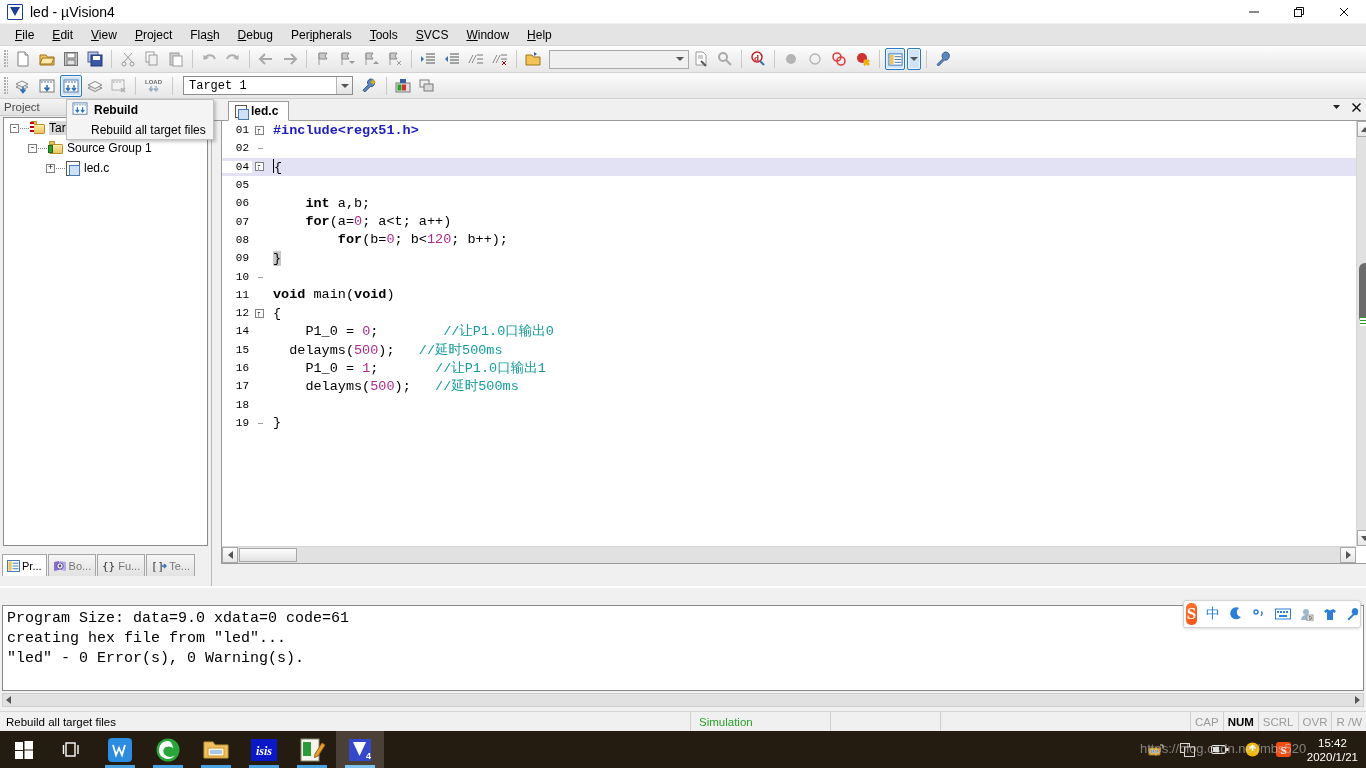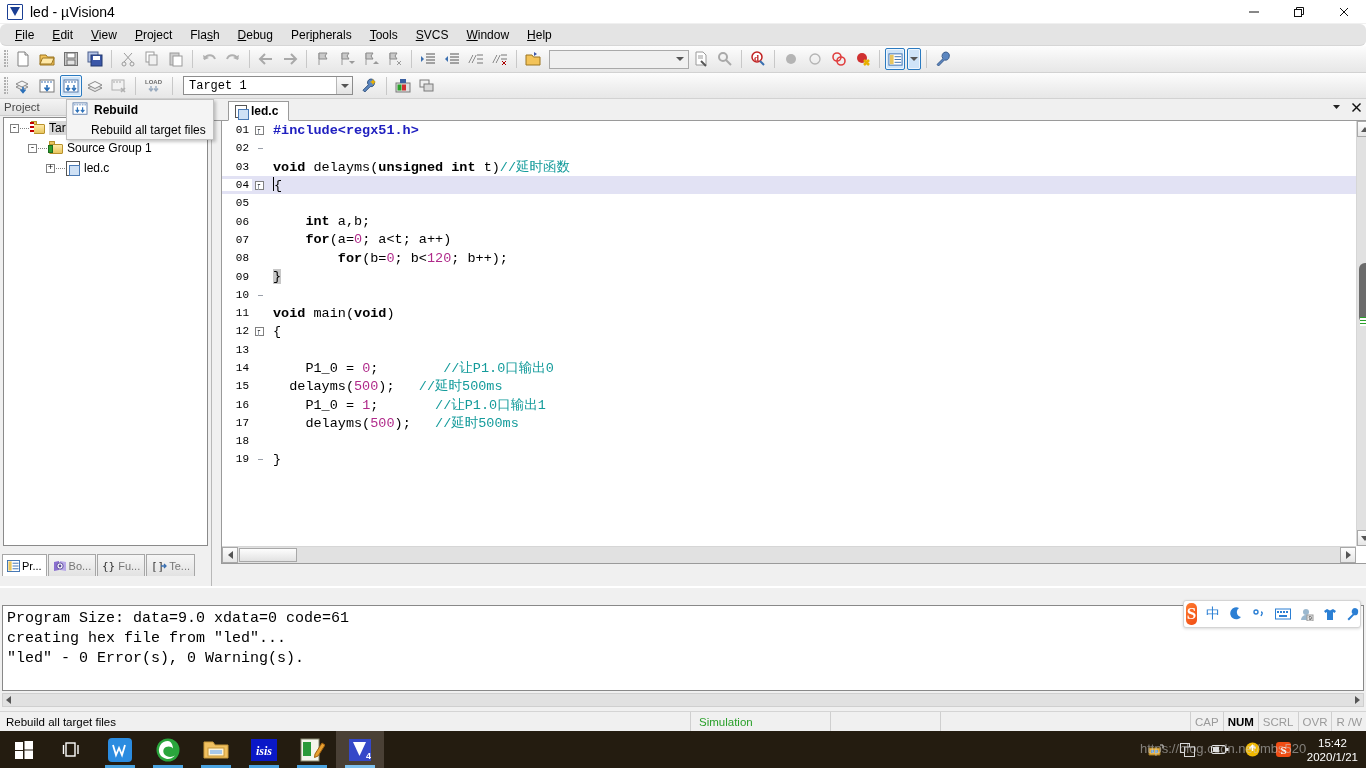--- a/index.html
+++ b/index.html
@@ -34,21 +34,20 @@
   .win-btn{
     width:45px;height:24px;display:flex;align-items:center;justify-content:center;
     font-size:13px;color:#111;
   }
 
   
   #menubar{
     position:absolute;left:0;top:24px;width:1366px;height:22px;
     background:#e4e4e4; display:flex; align-items:center; padding-left:6px;
     border-bottom:1px solid #d6d6d6;
-    border-radius:6px;
   }
   .menu-item{
     padding:3px 9px; font-size:12px; color:#000; line-height:14px;
   }
   .menu-item u { text-decoration:underline; }
 
   
   .toolbar{
     position:absolute;left:0;width:1366px;
     background:linear-gradient(to bottom,#fdfdfd 0%,#f1f1f1 50%,#e7e7e7 100%);
@@ -808,31 +807,29 @@
               <line x1="9.5" y1="1.5" x2="1.5" y2="9.5" stroke="#111" stroke-width="1.4"></line>
             </svg>
         </span>
       </div>
     </div>
 
     <div id="code-area">
       <div id="code-lines">
           <div class="cl"><span class="ln">01</span><span class="fold"><div class="vhalf-b"></div><div class="bx">-</div></span><span class="txt"><span class="pp">#include&lt;regx51.h&gt;</span></span></div>
           <div class="cl"><span class="ln">02</span><span class="fold"><div class="vhalf-t"></div><div class="hend"></div></span><span class="txt"></span></div>
-          <div class="cl"><span class="ln">03</span><span class="fold"></span><span class="txt"><span class="kw">void </span><span class="plain">delayms(</span><span class="kw">unsigned int </span><span class="plain">t)</span><span class="cmt">//延时函数</span></span></div>
           <div class="cl cur"><span class="ln">04</span><span class="fold"><div class="vhalf-b"></div><div class="bx">-</div></span><span class="txt"><span class="cursor-bar"></span><span class="plain">{</span></span></div>
           <div class="cl"><span class="ln">05</span><span class="fold"><div class="vline"></div></span><span class="txt"></span></div>
           <div class="cl"><span class="ln">06</span><span class="fold"><div class="vline"></div></span><span class="txt"><span class="plain">    </span><span class="kw">int </span><span class="plain">a,b;</span></span></div>
           <div class="cl"><span class="ln">07</span><span class="fold"><div class="vline"></div></span><span class="txt"><span class="plain">    </span><span class="kw">for</span><span class="plain">(a=</span><span class="num">0</span><span class="plain">; a&lt;t; a++)</span></span></div>
           <div class="cl"><span class="ln">08</span><span class="fold"><div class="vline"></div></span><span class="txt"><span class="plain">        </span><span class="kw">for</span><span class="plain">(b=</span><span class="num">0</span><span class="plain">; b&lt;</span><span class="num">120</span><span class="plain">; b++);</span></span></div>
           <div class="cl"><span class="ln">09</span><span class="fold"><div class="vline"></div></span><span class="txt"><span class="plain selblk">}</span></span></div>
           <div class="cl"><span class="ln">10</span><span class="fold"><div class="vhalf-t"></div><div class="hend"></div></span><span class="txt"></span></div>
           <div class="cl"><span class="ln">11</span><span class="fold"></span><span class="txt"><span class="kw">void </span><span class="plain">main(</span><span class="kw">void</span><span class="plain">)</span></span></div>
           <div class="cl"><span class="ln">12</span><span class="fold"><div class="vhalf-b"></div><div class="bx">-</div></span><span class="txt"><span class="plain">{</span></span></div>
-          <div class="cl"><span class="ln">13</span><span class="fold"><div class="vline"></div></span><span class="txt"></span></div>
           <div class="cl"><span class="ln">14</span><span class="fold"><div class="vline"></div></span><span class="txt"><span class="plain">    P1_0 = </span><span class="num">0</span><span class="plain">;        </span><span class="cmt">//让P1.0口输出0</span></span></div>
           <div class="cl"><span class="ln">15</span><span class="fold"><div class="vline"></div></span><span class="txt"><span class="plain">  delayms(</span><span class="num">500</span><span class="plain">);   </span><span class="cmt">//延时500ms</span></span></div>
           <div class="cl"><span class="ln">16</span><span class="fold"><div class="vline"></div></span><span class="txt"><span class="plain">    P1_0 = </span><span class="num">1</span><span class="plain">;       </span><span class="cmt">//让P1.0口输出1</span></span></div>
           <div class="cl"><span class="ln">17</span><span class="fold"><div class="vline"></div></span><span class="txt"><span class="plain">    delayms(</span><span class="num">500</span><span class="plain">);   </span><span class="cmt">//延时500ms</span></span></div>
           <div class="cl"><span class="ln">18</span><span class="fold"><div class="vline"></div></span><span class="txt"></span></div>
           <div class="cl"><span class="ln">19</span><span class="fold"><div class="vhalf-t"></div><div class="hend"></div></span><span class="txt"><span class="plain">}</span></span></div>
         </div>
 
       <div class="sbv">
         <div class="sb-arrow" style="position:absolute;top:0;left:0;width:16px;height:16px">

